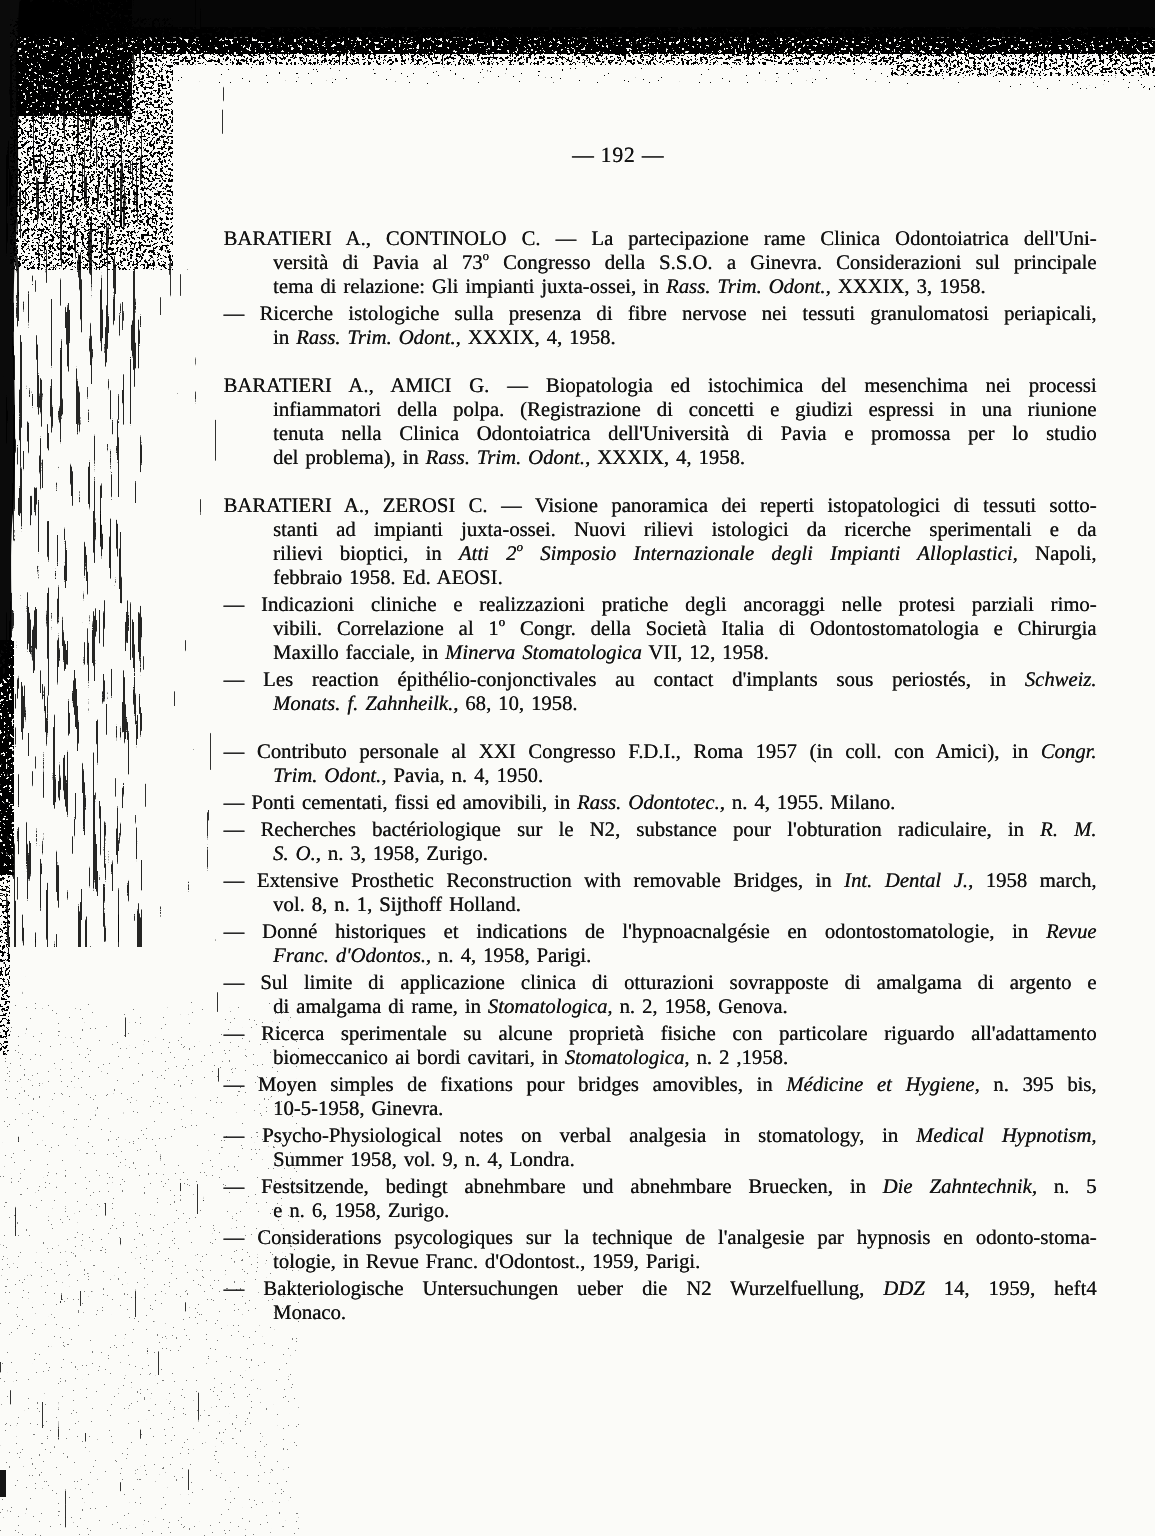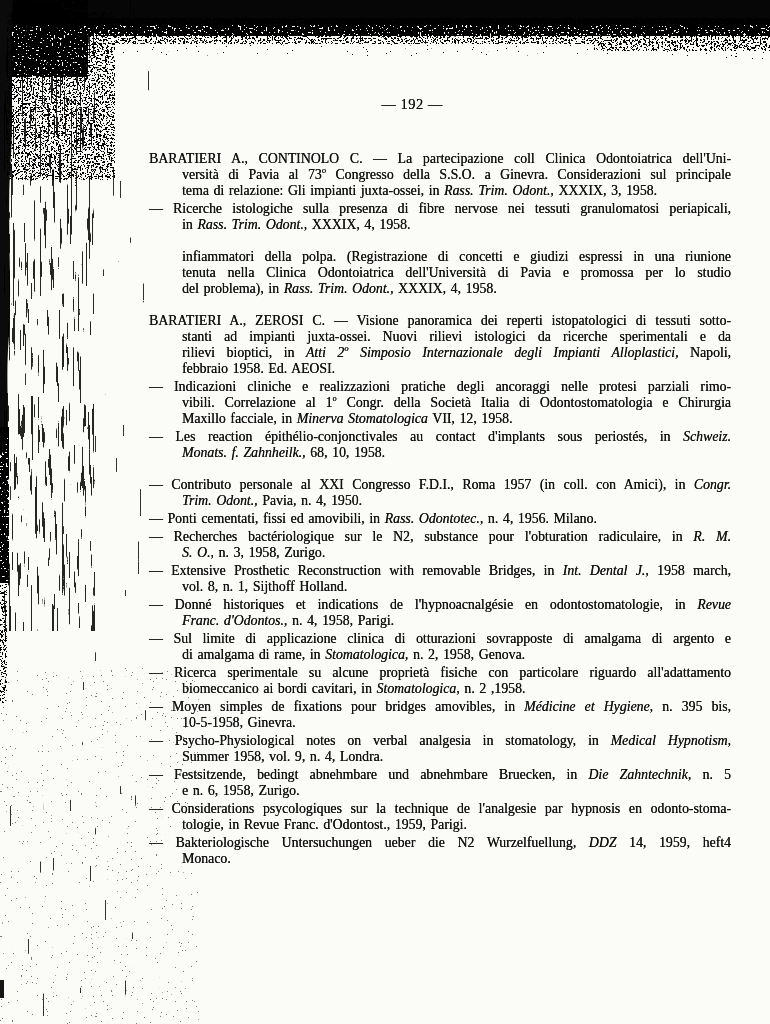--- a/index.html
+++ b/index.html
@@ -33,31 +33,32 @@
 </head>
 <body>
 
 <div class="page" style="--paper: #fbfbf8; --ink: #141414;">
 
   <div class="content">
     <div class="pagenum">— 192 —</div>
     <div>
         <div class="group">
           <div class="entry">
-            <div class="line"><span>BARATIERI A., CONTINOLO C. — La partecipazione coll Clinica Odontoiatrica dell'Uni-</span></div>
+            <div class="line"><span>BARATIERI A., CONTINOLO C. — La partecipazione rame Clinica Odontoiatrica dell'Uni-</span></div>
             <div class="line cont"><span>versità di Pavia al 73</span><sup>o</sup><span> Congresso della S.S.O. a Ginevra. Considerazioni sul principale</span></div>
             <div class="line cont last"><span>tema di relazione: Gli impianti juxta-ossei, in </span><i>Rass. Trim. Odont.,</i><span> XXXIX, 3, 1958.</span></div>
           </div>
           <div class="entry">
             <div class="line"><span>— Ricerche istologiche sulla presenza di fibre nervose nei tessuti granulomatosi periapicali,</span></div>
             <div class="line cont last"><span>in </span><i>Rass. Trim. Odont.,</i><span> XXXIX, 4, 1958.</span></div>
           </div>
         </div>
         <div class="group">
           <div class="entry">
+            <div class="line"><span>BARATIERI A., AMICI G. — Biopatologia ed istochimica del mesenchima nei processi</span></div>
             <div class="line cont"><span>infiammatori della polpa. (Registrazione di concetti e giudizi espressi in una riunione</span></div>
             <div class="line cont"><span>tenuta nella Clinica Odontoiatrica dell'Università di Pavia e promossa per lo studio</span></div>
             <div class="line cont last"><span>del problema), in </span><i>Rass. Trim. Odont.,</i><span> XXXIX, 4, 1958.</span></div>
           </div>
         </div>
         <div class="group">
           <div class="entry">
             <div class="line"><span>BARATIERI A., ZEROSI C. — Visione panoramica dei reperti istopatologici di tessuti sotto-</span></div>
             <div class="line cont"><span>stanti ad impianti juxta-ossei. Nuovi rilievi istologici da ricerche sperimentali e da</span></div>
             <div class="line cont"><span>rilievi bioptici, in </span><i>Atti 2</i><sup class="it">o</sup><i> Simposio Internazionale degli Impianti Alloplastici,</i><span> Napoli,</span></div>
@@ -72,21 +73,21 @@
             <div class="line"><span>— Les reaction épithélio-conjonctivales au contact d'implants sous periostés, in </span><i>Schweiz.</i></div>
             <div class="line cont last"><i>Monats. f. Zahnheilk.,</i><span> 68, 10, 1958.</span></div>
           </div>
         </div>
         <div class="group">
           <div class="entry">
             <div class="line"><span>— Contributo personale al XXI Congresso F.D.I., Roma 1957 (in coll. con Amici), in </span><i>Congr.</i></div>
             <div class="line cont last"><i>Trim. Odont.,</i><span> Pavia, n. 4, 1950.</span></div>
           </div>
           <div class="entry">
-            <div class="line last"><span>— Ponti cementati, fissi ed amovibili, in </span><i>Rass. Odontotec.,</i><span> n. 4, 1956. Milano.</span></div>
+            <div class="line last"><span>— Ponti cementati, fissi ed amovibili, in </span><i>Rass. Odontotec.,</i><span> n. 4, 1955. Milano.</span></div>
           </div>
           <div class="entry">
             <div class="line"><span>— Recherches bactériologique sur le N2, substance pour l'obturation radiculaire, in </span><i>R. M.</i></div>
             <div class="line cont last"><i>S. O.,</i><span> n. 3, 1958, Zurigo.</span></div>
           </div>
           <div class="entry">
             <div class="line"><span>— Extensive Prosthetic Reconstruction with removable Bridges, in </span><i>Int. Dental J.,</i><span> 1958 march,</span></div>
             <div class="line cont last"><span>vol. 8, n. 1, Sijthoff Holland.</span></div>
           </div>
           <div class="entry">

